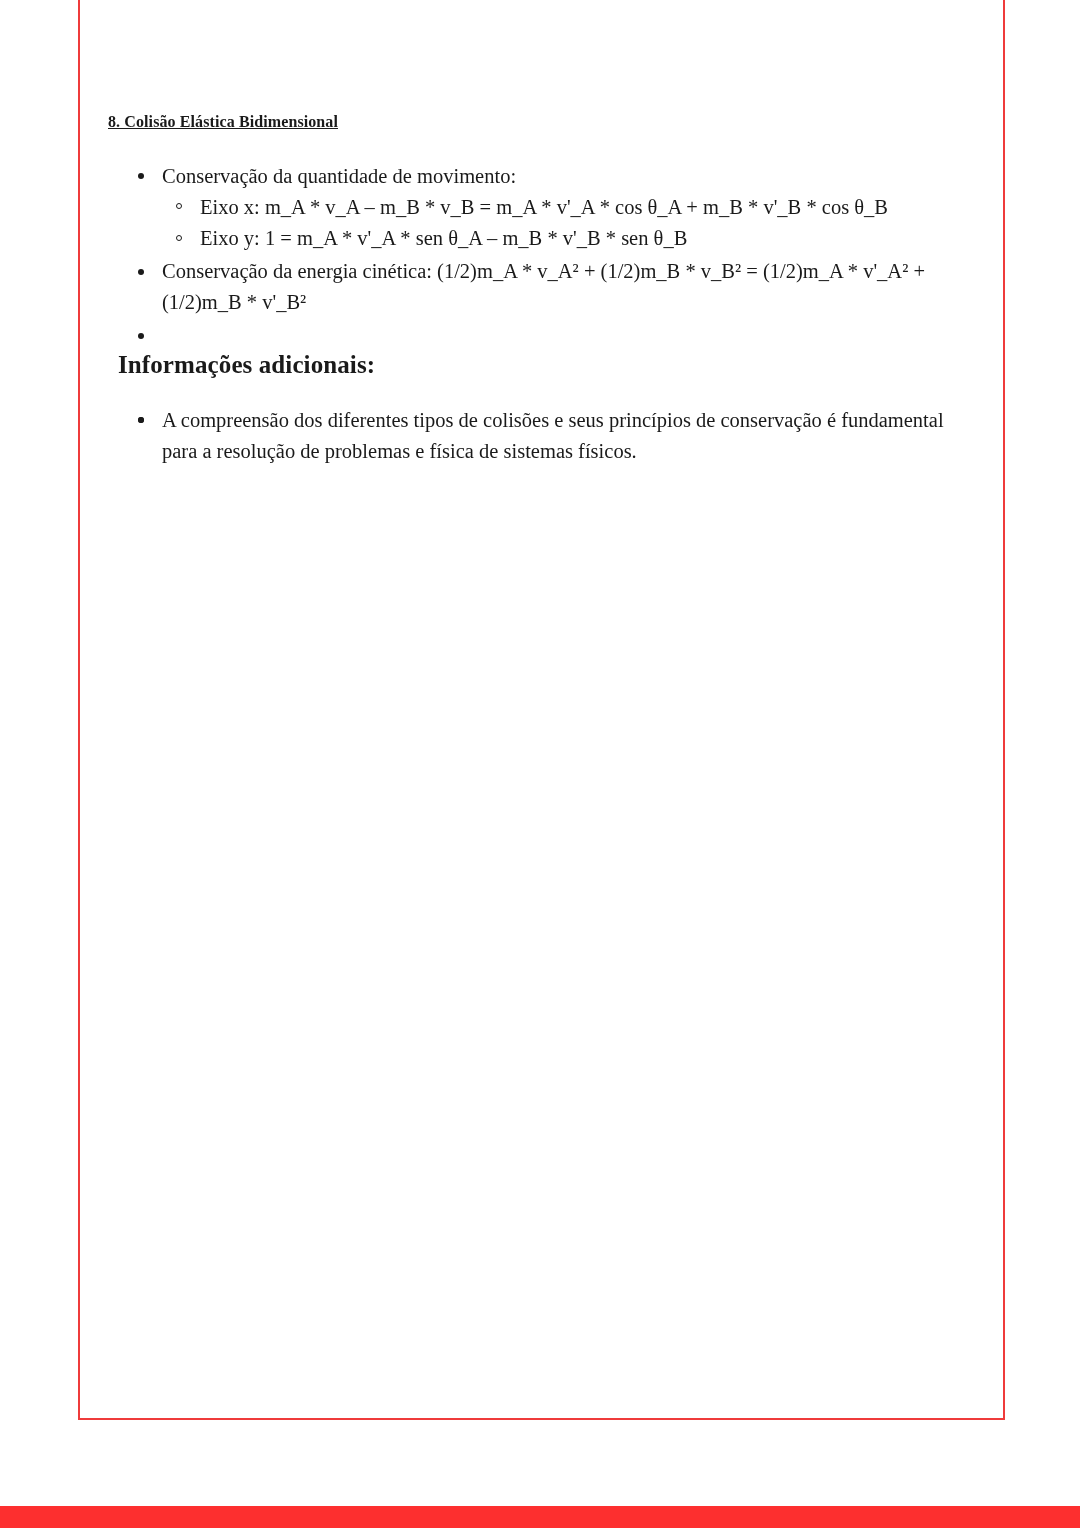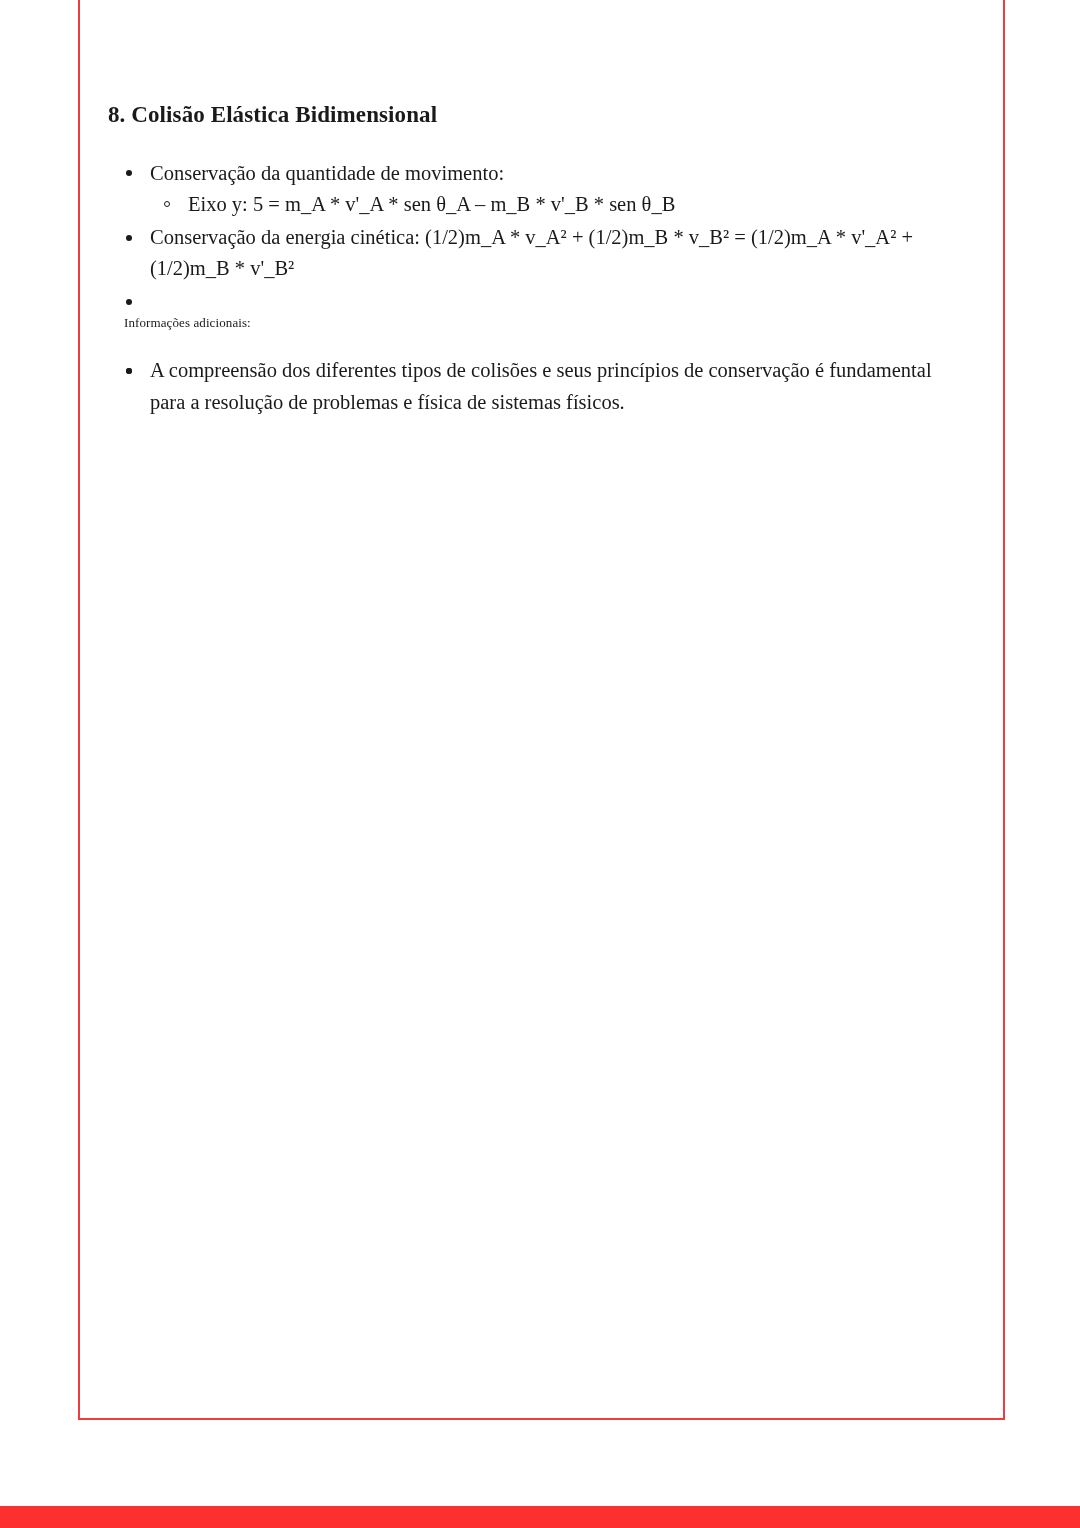--- a/index.html
+++ b/index.html
@@ -43,45 +43,46 @@
 
   
   #content {
     position: absolute;
     left: 108px;
     top: 100px;
     width: 840px;
   }
 
   .section-heading {
-    font-size: 23px;
+    font-size: 16px;
     font-weight: bold;
     letter-spacing: 0.1px;
-    margin: 0 0 28px 0;
+    margin: 12px 0 28px 0;
     line-height: 1.3;
+    text-decoration: underline;
   }
 
   .sub-heading {
-    font-size: 13px;
-    font-weight: normal;
+    font-size: 25px;
+    font-weight: bold;
     letter-spacing: 0.1px;
-    margin: 30px 0 24px 16px;
+    margin: 30px 0 24px 10px;
     line-height: 1.3;
   }
 
   ul.lvl1 {
     margin: 0;
     padding: 0 0 0 38px;
     list-style: none;
   }
   ul.lvl1 > li {
     position: relative;
     font-size: 20.5px;
     line-height: 1.52;
-    margin: 0 0 2px 4px;
+    margin: 0 0 2px 16px;
     padding-left: 0;
   }
   ul.lvl1 > li > .bullet-disc {
     position: absolute;
     left: -24px;
     top: 0.60em;
     width: 6px;
     height: 6px;
     border-radius: 50%;
     background: #1a1a1a;
@@ -131,21 +132,25 @@
   <h2 class="section-heading">8. Colisão Elástica Bidimensional</h2>
 
   <ul class="lvl1">
 
     <li>
       <span class="bullet-disc"></span>
       <span class="para-text">Conservação da quantidade de movimento:</span>
       <ul class="lvl2">
         <li>
           <span class="bullet-circle"></span>
-          <span class="para-text">Eixo y: 5 = m_A * v'_A * sen θ_A – m_B * v'_B * sen θ_B</span>
+          <span class="para-text">Eixo x: m_A * v_A – m_B * v_B = m_A * v'_A * cos θ_A + m_B * v'_B * cos θ_B</span>
+        </li>
+        <li>
+          <span class="bullet-circle"></span>
+          <span class="para-text">Eixo y: 1 = m_A * v'_A * sen θ_A – m_B * v'_B * sen θ_B</span>
         </li>
       </ul>
     </li>
 
     <li class="bullet-gap">
       <span class="bullet-disc"></span>
       <span class="para-text">Conservação da energia cinética: (1/2)m_A * v_A² + (1/2)m_B * v_B² = (1/2)m_A * v'_A² + (1/2)m_B * v'_B²</span>
     </li>
 
     <li class="bullet-gap">

